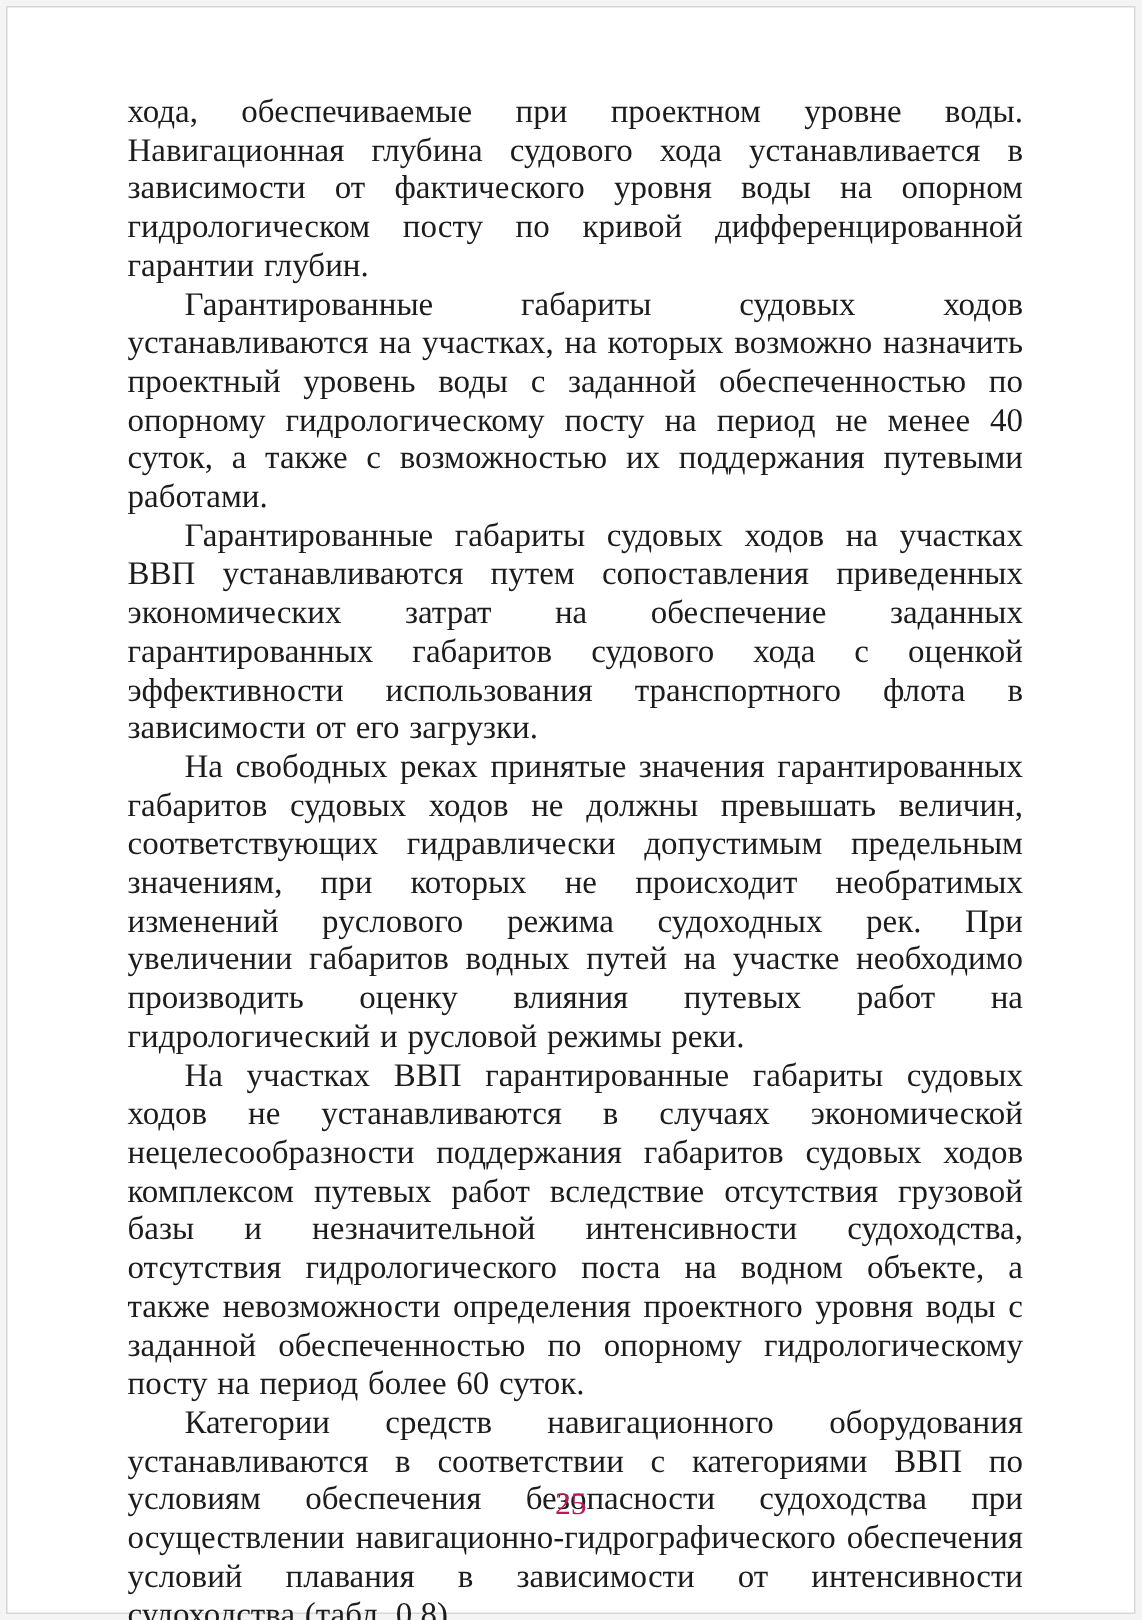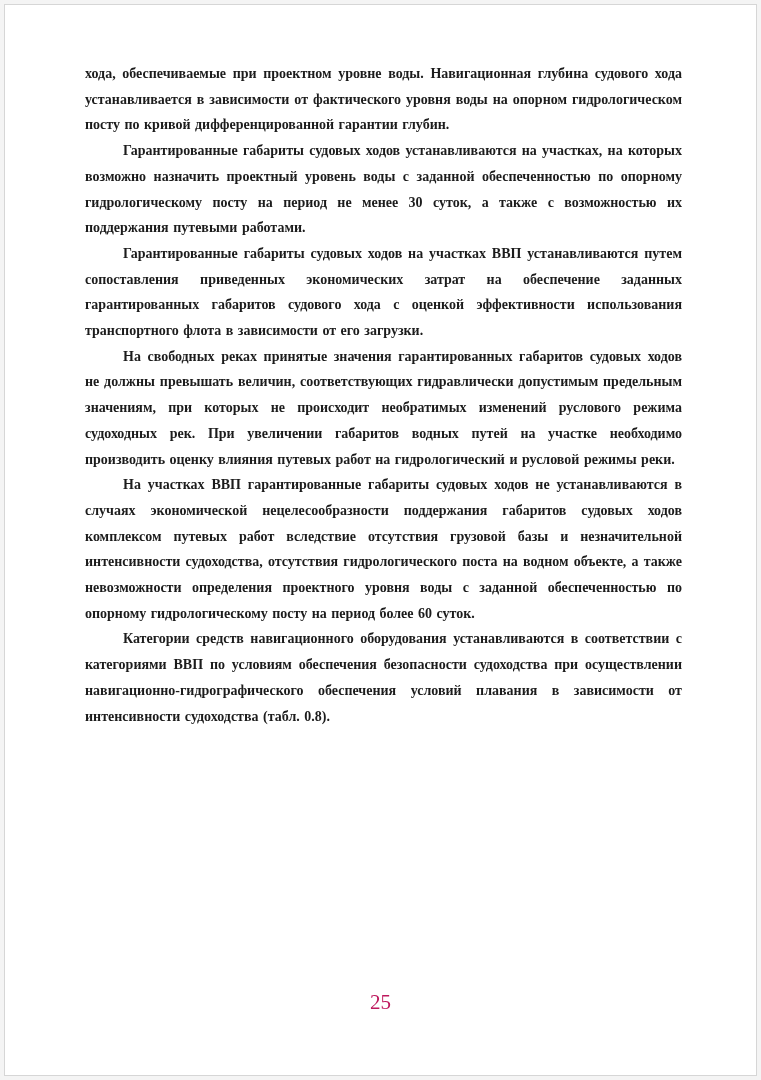--- a/index.html
+++ b/index.html
@@ -26,27 +26,26 @@
     }
     .content {
       position: absolute;
       left: 80px;
       right: 74px;
       top: 56px;
       color: #1c1c1c;
     }
     .content p {
       margin: 0;
-      font-size: 14px;
+      font-size: 22px;
       line-height: 25.7px;
       text-align: justify;
       text-indent: 38px;
       word-spacing: 1px;
       hyphens: auto;
-      font-weight: bold;
       -webkit-hyphens: auto;
     }
     .content p.continued {
       text-indent: 0;
     }
     .page-number {
       position: absolute;
       left: 0;
       right: 0;
       bottom: 60px;
@@ -54,20 +53,20 @@
       font-size: 21px;
       color: #be185d;
     }
   </style>
 </head>
 <body>
 
 <div class="page">
   <div class="content">
     <p class="continued">хода, обеспечиваемые при проектном уровне воды. Навигационная глубина судового хода устанавливается в зависимости от фактического уровня воды на опорном гидрологическом посту по кривой дифференцированной гарантии глубин.</p>
-    <p>Гарантированные габариты судовых ходов устанавливаются на участках, на которых возможно назначить проектный уровень воды с заданной обеспеченностью по опорному гидрологическому посту на период не менее 30 суток, а также с возможностью их поддержания путевыми работами.</p>
+    <p>Гарантированные габариты судовых ходов устанавливаются на участках, на которых возможно назначить проектный уровень воды с заданной обеспеченностью по опорному гидрологическому посту на период не менее 40 суток, а также с возможностью их поддержания путевыми работами.</p>
     <p>Гарантированные габариты судовых ходов на участках ВВП устанавливаются путем сопоставления приведенных экономических затрат на обеспечение заданных гарантированных габаритов судового хода с оценкой эффективности использования транспортного флота в зависимости от его загрузки.</p>
     <p>На свободных реках принятые значения гарантированных габаритов судовых ходов не должны превышать величин, соответствующих гидравлически допустимым предельным значениям, при которых не происходит необратимых изменений руслового режима судоходных рек. При увеличении габаритов водных путей на участке необходимо производить оценку влияния путевых работ на гидрологический и русловой режимы реки.</p>
     <p>На участках ВВП гарантированные габариты судовых ходов не устанавливаются в случаях экономической нецелесообразности поддержания габаритов судовых ходов комплексом путевых работ вследствие отсутствия грузовой базы и незначительной интенсивности судоходства, отсутствия гидрологического поста на водном объекте, а также невозможности определения проектного уровня воды с заданной обеспеченностью по опорному гидрологическому посту на период более 60 суток.</p>
     <p>Категории средств навигационного оборудования устанавливаются в соответствии с категориями ВВП по условиям обеспечения безопасности судоходства при осуществлении навигационно-гидрографического обеспечения условий плавания в зависимости от интенсивности судоходства (табл. 0.8).</p>
   </div>
   <div class="page-number">25</div>
 </div>
 
 </body></html>

